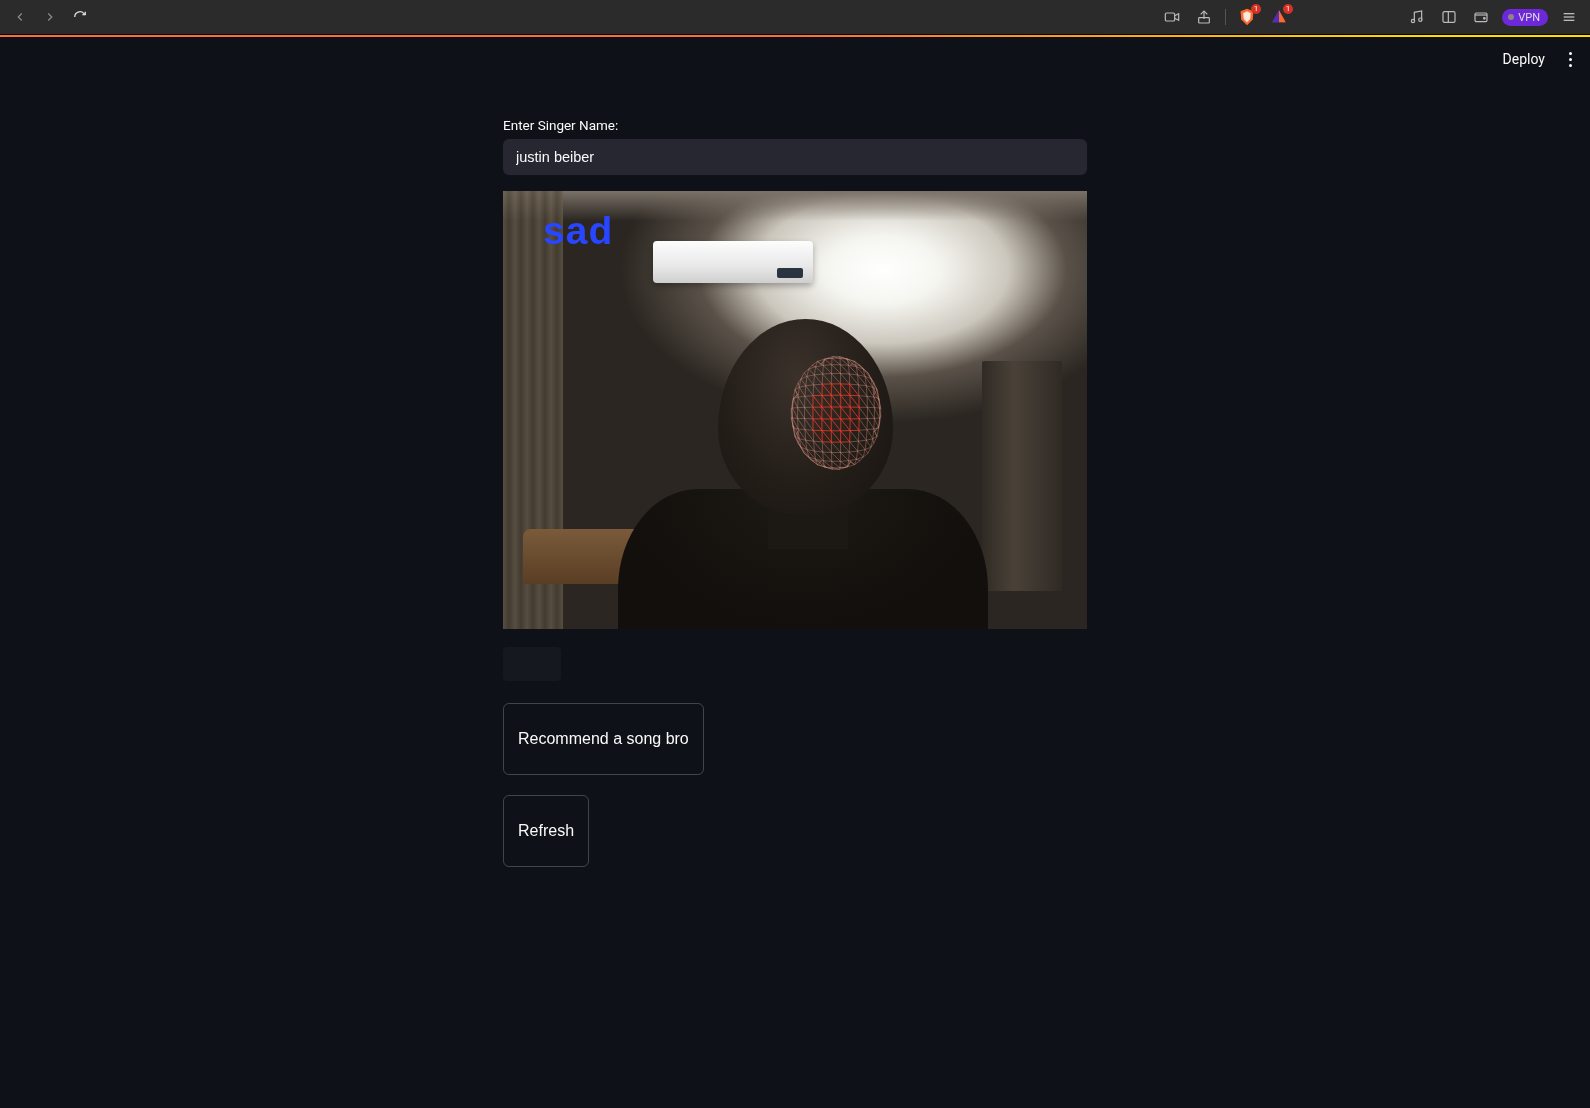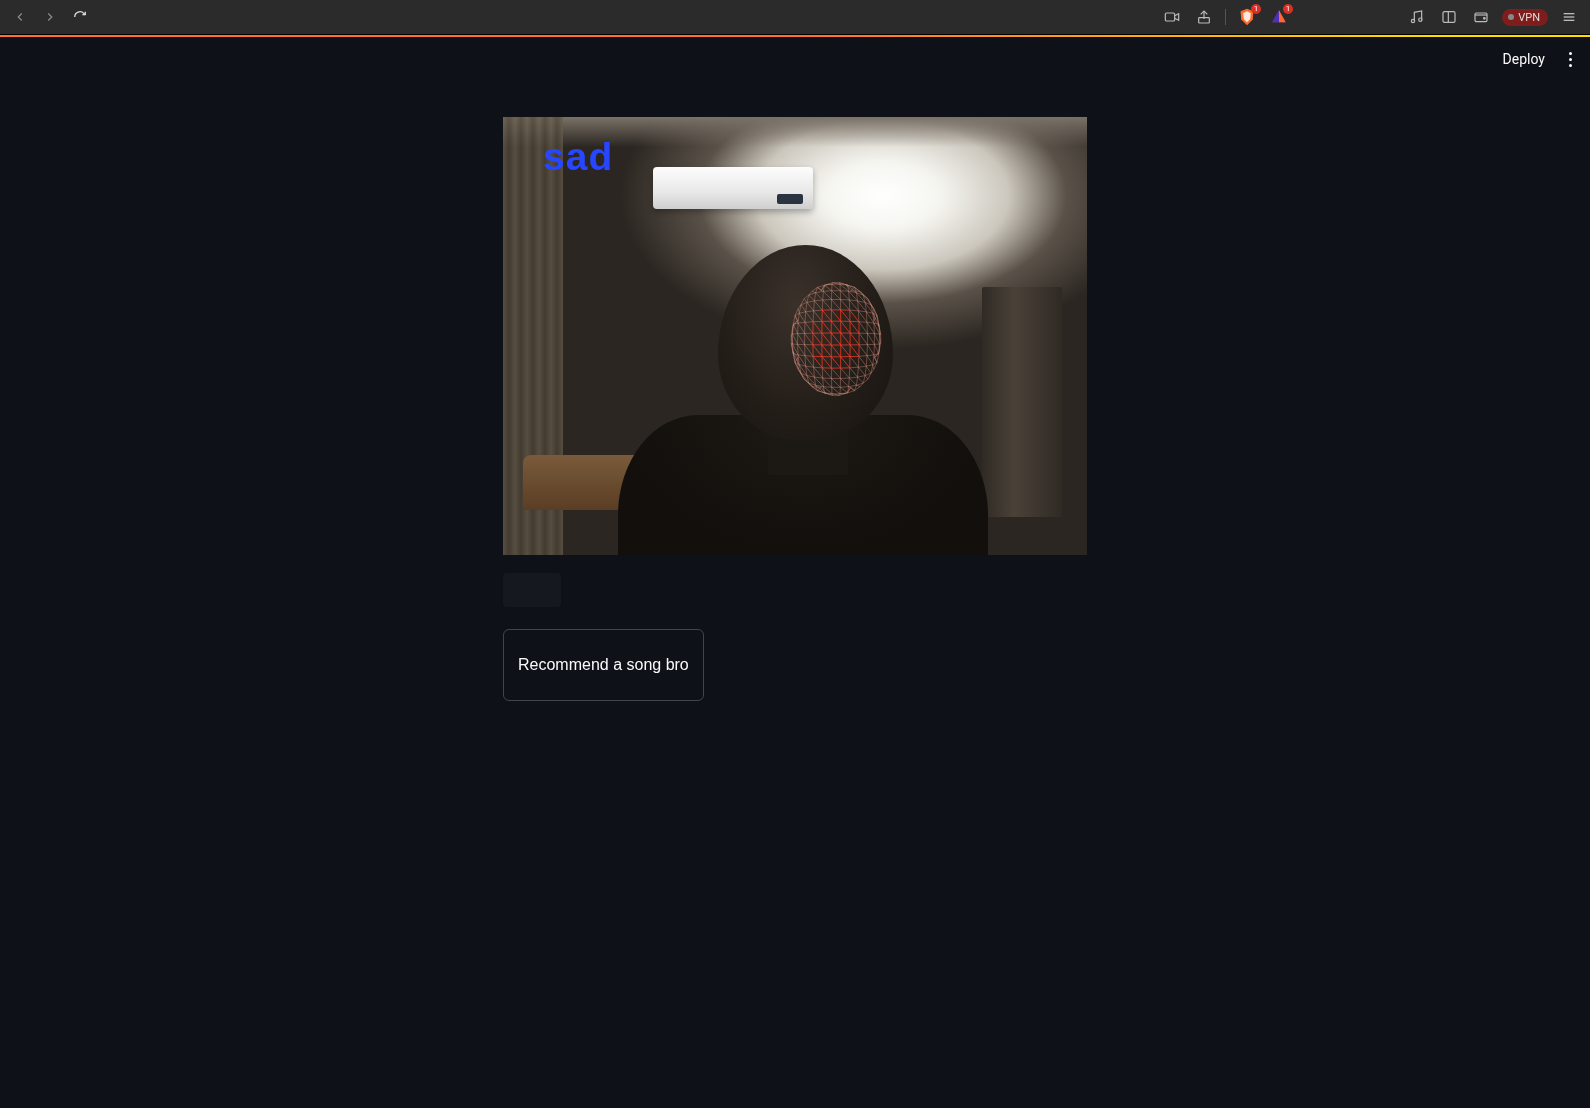--- a/index.html
+++ b/index.html
@@ -92,21 +92,21 @@
     background: #d93025;
     color: #fff;
     font-size: 8px;
     border-radius: 6px;
     padding: 0 3px;
     line-height: 10px;
     min-width: 10px;
     text-align: center;
   }
   .vpn-pill {
-    background: #7f1d1d;
+    background: #6d28d9;
     border-radius: 10px;
     padding: 2px 8px 2px 6px;
     display: flex;
     align-items: center;
     gap: 4px;
     font-size: 11px;
     color: #ddd;
   }
   .vpn-dot { width: 6px; height: 6px; border-radius: 50%; background: #888; }
 
@@ -380,20 +380,24 @@
     <div class="kebab">
       <span></span>
         <span></span>
         <span></span>
     </div>
   </div>
 
   <div class="content">
 
 
+    <div class="form-group">
+      <div class="field-label">Enter Singer Name:</div>
+      <input class="text-input" type="text" value="justin beiber" style="">
+    </div>
 
     <div class="video-frame">
       <div class="ceiling"></div>
       <div class="curtain"></div>
       <div class="wall-ac"></div>
       <div class="cabinet"></div>
       <div class="sofa"></div>
       <div class="silhouette">
         <div class="sbody"></div>
         <div class="sneck"></div>
@@ -404,15 +408,18 @@
           <path d="M60.2,33.6L65.0,27.7M60.2,33.6L56.4,30.4M60.2,33.6L63.3,28.2M65.0,27.7L71.6,25.7M65.0,27.7L63.3,28.2M65.0,27.7L71.0,27.2M71.6,25.7L78.4,25.7M71.6,25.7L71.0,27.2M71.6,25.7L79.0,27.2M78.4,25.7L85.0,27.7M78.4,25.7L79.0,27.2M78.4,25.7L86.7,28.2M85.0,27.7L89.8,33.6M85.0,27.7L86.7,28.2M85.0,27.7L93.6,30.4M89.8,33.6L93.6,30.4M89.8,33.6L99.1,34.4M50.9,34.4L56.4,30.4M50.9,34.4L47.8,38.0M50.9,34.4L54.6,35.7M56.4,30.4L63.3,28.2M56.4,30.4L54.6,35.7M56.4,30.4L62.4,34.3M63.3,28.2L71.0,27.2M63.3,28.2L62.4,34.3M63.3,28.2L70.7,33.7M71.0,27.2L79.0,27.2M71.0,27.2L70.7,33.7M71.0,27.2L79.3,33.7M79.0,27.2L86.7,28.2M79.0,27.2L79.3,33.7M79.0,27.2L87.6,34.3M86.7,28.2L93.6,30.4M86.7,28.2L87.6,34.3M86.7,28.2L95.4,35.7M93.6,30.4L99.1,34.4M93.6,30.4L95.4,35.7M93.6,30.4L102.2,38.0M99.1,34.4L102.2,38.0M99.1,34.4L106.9,41.8M43.1,41.8L47.8,38.0M43.1,41.8L40.0,47.8M43.1,41.8L45.9,45.4M47.8,38.0L54.6,35.7M47.8,38.0L45.9,45.4M47.8,38.0L53.4,43.9M54.6,35.7L62.4,34.3M54.6,35.7L53.4,43.9M54.6,35.7L61.7,43.0M62.4,34.3L70.7,33.7M62.4,34.3L61.7,43.0M62.4,34.3L70.5,42.5M70.7,33.7L79.3,33.7M70.7,33.7L70.5,42.5M70.7,33.7L79.5,42.5M79.3,33.7L87.6,34.3M79.3,33.7L79.5,42.5M79.3,33.7L88.3,43.0M87.6,34.3L95.4,35.7M87.6,34.3L88.3,43.0M87.6,34.3L96.6,43.9M95.4,35.7L102.2,38.0M95.4,35.7L96.6,43.9M95.4,35.7L104.1,45.4M102.2,38.0L106.9,41.8M102.2,38.0L104.1,45.4M102.2,38.0L110.0,47.8M106.9,41.8L110.0,47.8M106.9,41.8L112.8,51.7M37.2,51.7L40.0,47.8M37.2,51.7L34.0,58.5M37.2,51.7L38.2,56.3M40.0,47.8L45.9,45.4M40.0,47.8L38.2,56.3M40.0,47.8L44.7,54.8M45.9,45.4L53.4,43.9M45.9,45.4L44.7,54.8M45.9,45.4L52.6,53.8M53.4,43.9L61.7,43.0M53.4,43.9L52.6,53.8M53.4,43.9L61.3,53.2M61.7,43.0L70.5,42.5M61.7,43.0L61.3,53.2M61.7,43.0L70.4,52.9M70.5,42.5L79.5,42.5M70.5,42.5L70.4,52.9M70.5,42.5L79.6,52.9M79.5,42.5L88.3,43.0M79.5,42.5L79.6,52.9M79.5,42.5L88.7,53.2M88.3,43.0L96.6,43.9M88.3,43.0L88.7,53.2M88.3,43.0L97.4,53.8M96.6,43.9L104.1,45.4M96.6,43.9L97.4,53.8M96.6,43.9L105.3,54.8M104.1,45.4L110.0,47.8M104.1,45.4L105.3,54.8M104.1,45.4L111.8,56.3M110.0,47.8L112.8,51.7M110.0,47.8L111.8,56.3M110.0,47.8L116.0,58.5M112.8,51.7L116.0,58.5M112.8,51.7L113.4,63.4M36.6,63.4L34.0,58.5M36.6,63.4L31.9,69.5M36.6,63.4L32.3,67.3M34.0,58.5L38.2,56.3M34.0,58.5L32.3,67.3M34.0,58.5L37.1,66.1M38.2,56.3L44.7,54.8M38.2,56.3L37.1,66.1M38.2,56.3L44.0,65.3M44.7,54.8L52.6,53.8M44.7,54.8L44.0,65.3M44.7,54.8L52.1,64.7M52.6,53.8L61.3,53.2M52.6,53.8L52.1,64.7M52.6,53.8L61.0,64.4M88.7,53.2L97.4,53.8M97.4,53.8L105.3,54.8M97.4,53.8L97.9,64.7M97.4,53.8L106.0,65.3M105.3,54.8L111.8,56.3M105.3,54.8L106.0,65.3M105.3,54.8L112.9,66.1M111.8,56.3L116.0,58.5M111.8,56.3L112.9,66.1M111.8,56.3L117.7,67.3M116.0,58.5L113.4,63.4M116.0,58.5L117.7,67.3M116.0,58.5L118.1,69.5M31.9,69.5L32.3,67.3M31.9,69.5L30.3,77.7M31.9,69.5L31.5,77.0M32.3,67.3L37.1,66.1M32.3,67.3L31.5,77.0M32.3,67.3L36.6,76.6M37.1,66.1L44.0,65.3M37.1,66.1L36.6,76.6M37.1,66.1L43.6,76.4M44.0,65.3L52.1,64.7M44.0,65.3L43.6,76.4M44.0,65.3L51.9,76.2M97.9,64.7L106.0,65.3M97.9,64.7L106.4,76.4M106.0,65.3L112.9,66.1M106.0,65.3L106.4,76.4M106.0,65.3L113.4,76.6M112.9,66.1L117.7,67.3M112.9,66.1L113.4,76.6M112.9,66.1L118.5,77.0M117.7,67.3L118.1,69.5M117.7,67.3L118.5,77.0M117.7,67.3L119.7,77.7M30.3,77.7L31.5,77.0M30.3,77.7L30.3,86.3M30.3,77.7L31.5,87.0M31.5,77.0L36.6,76.6M31.5,77.0L31.5,87.0M31.5,77.0L36.6,87.4M36.6,76.6L43.6,76.4M36.6,76.6L36.6,87.4M36.6,76.6L43.6,87.6M43.6,76.4L51.9,76.2M43.6,76.4L43.6,87.6M43.6,76.4L51.9,87.8M98.1,76.2L106.4,76.4M98.1,76.2L106.4,87.6M106.4,76.4L113.4,76.6M106.4,76.4L106.4,87.6M106.4,76.4L113.4,87.4M113.4,76.6L118.5,77.0M113.4,76.6L113.4,87.4M113.4,76.6L118.5,87.0M118.5,77.0L119.7,77.7M118.5,77.0L118.5,87.0M118.5,77.0L119.7,86.3M30.3,86.3L31.5,87.0M30.3,86.3L31.9,94.5M30.3,86.3L32.3,96.7M31.5,87.0L36.6,87.4M31.5,87.0L32.3,96.7M31.5,87.0L37.1,97.9M36.6,87.4L43.6,87.6M36.6,87.4L37.1,97.9M36.6,87.4L44.0,98.7M43.6,87.6L51.9,87.8M43.6,87.6L44.0,98.7M43.6,87.6L52.1,99.3M98.1,87.8L106.4,87.6M98.1,87.8L106.0,98.7M106.4,87.6L113.4,87.4M106.4,87.6L106.0,98.7M106.4,87.6L112.9,97.9M113.4,87.4L118.5,87.0M113.4,87.4L112.9,97.9M113.4,87.4L117.7,96.7M118.5,87.0L119.7,86.3M118.5,87.0L117.7,96.7M118.5,87.0L118.1,94.5M31.9,94.5L32.3,96.7M31.9,94.5L36.6,100.6M31.9,94.5L34.0,105.5M32.3,96.7L37.1,97.9M32.3,96.7L34.0,105.5M32.3,96.7L38.2,107.7M37.1,97.9L44.0,98.7M37.1,97.9L38.2,107.7M37.1,97.9L44.7,109.2M44.0,98.7L52.1,99.3M44.0,98.7L44.7,109.2M44.0,98.7L52.6,110.2M52.1,99.3L52.6,110.2M89.0,99.6L97.4,110.2M97.9,99.3L106.0,98.7M97.9,99.3L97.4,110.2M97.9,99.3L105.3,109.2M106.0,98.7L112.9,97.9M106.0,98.7L105.3,109.2M106.0,98.7L111.8,107.7M112.9,97.9L117.7,96.7M112.9,97.9L111.8,107.7M112.9,97.9L116.0,105.5M117.7,96.7L118.1,94.5M117.7,96.7L116.0,105.5M117.7,96.7L113.4,100.6M36.6,100.6L34.0,105.5M36.6,100.6L37.2,112.3M34.0,105.5L38.2,107.7M34.0,105.5L37.2,112.3M34.0,105.5L40.0,116.2M38.2,107.7L44.7,109.2M38.2,107.7L40.0,116.2M38.2,107.7L45.9,118.6M44.7,109.2L52.6,110.2M44.7,109.2L45.9,118.6M44.7,109.2L53.4,120.1M52.6,110.2L61.3,110.8M52.6,110.2L53.4,120.1M52.6,110.2L61.7,121.0M61.3,110.8L61.7,121.0M61.3,110.8L70.5,121.5M70.4,111.1L70.5,121.5M70.4,111.1L79.5,121.5M79.6,111.1L79.5,121.5M79.6,111.1L88.3,121.0M88.7,110.8L97.4,110.2M88.7,110.8L88.3,121.0M88.7,110.8L96.6,120.1M97.4,110.2L105.3,109.2M97.4,110.2L96.6,120.1M97.4,110.2L104.1,118.6M105.3,109.2L111.8,107.7M105.3,109.2L104.1,118.6M105.3,109.2L110.0,116.2M111.8,107.7L116.0,105.5M111.8,107.7L110.0,116.2M111.8,107.7L112.8,112.3M116.0,105.5L113.4,100.6M116.0,105.5L112.8,112.3M37.2,112.3L40.0,116.2M37.2,112.3L43.1,122.2M40.0,116.2L45.9,118.6M40.0,116.2L43.1,122.2M40.0,116.2L47.8,126.0M45.9,118.6L53.4,120.1M45.9,118.6L47.8,126.0M45.9,118.6L54.6,128.3M53.4,120.1L61.7,121.0M53.4,120.1L54.6,128.3M53.4,120.1L62.4,129.7M61.7,121.0L70.5,121.5M61.7,121.0L62.4,129.7M61.7,121.0L70.7,130.3M70.5,121.5L79.5,121.5M70.5,121.5L70.7,130.3M70.5,121.5L79.3,130.3M79.5,121.5L88.3,121.0M79.5,121.5L79.3,130.3M79.5,121.5L87.6,129.7M88.3,121.0L96.6,120.1M88.3,121.0L87.6,129.7M88.3,121.0L95.4,128.3M96.6,120.1L104.1,118.6M96.6,120.1L95.4,128.3M96.6,120.1L102.2,126.0M104.1,118.6L110.0,116.2M104.1,118.6L102.2,126.0M104.1,118.6L106.9,122.2M110.0,116.2L112.8,112.3M110.0,116.2L106.9,122.2M43.1,122.2L47.8,126.0M43.1,122.2L50.9,129.6M47.8,126.0L54.6,128.3M47.8,126.0L50.9,129.6M47.8,126.0L56.4,133.6M54.6,128.3L62.4,129.7M54.6,128.3L56.4,133.6M54.6,128.3L63.3,135.8M62.4,129.7L70.7,130.3M62.4,129.7L63.3,135.8M62.4,129.7L71.0,136.8M70.7,130.3L79.3,130.3M70.7,130.3L71.0,136.8M70.7,130.3L79.0,136.8M79.3,130.3L87.6,129.7M79.3,130.3L79.0,136.8M79.3,130.3L86.7,135.8M87.6,129.7L95.4,128.3M87.6,129.7L86.7,135.8M87.6,129.7L93.6,133.6M95.4,128.3L102.2,126.0M95.4,128.3L93.6,133.6M95.4,128.3L99.1,129.6M102.2,126.0L106.9,122.2M102.2,126.0L99.1,129.6M50.9,129.6L56.4,133.6M50.9,129.6L60.2,130.4M56.4,133.6L63.3,135.8M56.4,133.6L60.2,130.4M56.4,133.6L65.0,136.3M63.3,135.8L71.0,136.8M63.3,135.8L65.0,136.3M63.3,135.8L71.6,138.3M71.0,136.8L79.0,136.8M71.0,136.8L71.6,138.3M71.0,136.8L78.4,138.3M79.0,136.8L86.7,135.8M79.0,136.8L78.4,138.3M79.0,136.8L85.0,136.3M86.7,135.8L93.6,133.6M86.7,135.8L85.0,136.3M86.7,135.8L89.8,130.4M93.6,133.6L99.1,129.6M93.6,133.6L89.8,130.4M60.2,130.4L65.0,136.3M65.0,136.3L71.6,138.3M71.6,138.3L78.4,138.3M78.4,138.3L85.0,136.3M85.0,136.3L89.8,130.4M113.4,63.4L118.1,69.5M118.1,69.5L119.7,77.7M119.7,77.7L119.7,86.3M119.7,86.3L118.1,94.5M118.1,94.5L113.4,100.6" stroke="rgba(255,170,150,0.55)" stroke-width="0.6" fill="none"></path>
           <path d="M61.3,53.2L70.4,52.9M61.3,53.2L61.0,64.4M61.3,53.2L70.3,64.2M70.4,52.9L79.6,52.9M70.4,52.9L70.3,64.2M70.4,52.9L79.7,64.2M79.6,52.9L88.7,53.2M79.6,52.9L79.7,64.2M79.6,52.9L89.0,64.4M88.7,53.2L89.0,64.4M88.7,53.2L97.9,64.7M52.1,64.7L61.0,64.4M52.1,64.7L51.9,76.2M52.1,64.7L60.9,76.1M61.0,64.4L70.3,64.2M61.0,64.4L60.9,76.1M61.0,64.4L70.2,76.0M70.3,64.2L79.7,64.2M70.3,64.2L70.2,76.0M70.3,64.2L79.8,76.0M79.7,64.2L89.0,64.4M79.7,64.2L79.8,76.0M79.7,64.2L89.1,76.1M89.0,64.4L97.9,64.7M89.0,64.4L89.1,76.1M89.0,64.4L98.1,76.2M97.9,64.7L98.1,76.2M51.9,76.2L60.9,76.1M51.9,76.2L51.9,87.8M51.9,76.2L60.9,87.9M60.9,76.1L70.2,76.0M60.9,76.1L60.9,87.9M60.9,76.1L70.2,88.0M70.2,76.0L79.8,76.0M70.2,76.0L70.2,88.0M70.2,76.0L79.8,88.0M79.8,76.0L89.1,76.1M79.8,76.0L79.8,88.0M79.8,76.0L89.1,87.9M89.1,76.1L98.1,76.2M89.1,76.1L89.1,87.9M89.1,76.1L98.1,87.8M98.1,76.2L98.1,87.8M51.9,87.8L60.9,87.9M51.9,87.8L52.1,99.3M51.9,87.8L61.0,99.6M60.9,87.9L70.2,88.0M60.9,87.9L61.0,99.6M60.9,87.9L70.3,99.8M70.2,88.0L79.8,88.0M70.2,88.0L70.3,99.8M70.2,88.0L79.7,99.8M79.8,88.0L89.1,87.9M79.8,88.0L79.7,99.8M79.8,88.0L89.0,99.6M89.1,87.9L98.1,87.8M89.1,87.9L89.0,99.6M89.1,87.9L97.9,99.3M98.1,87.8L97.9,99.3M52.1,99.3L61.0,99.6M52.1,99.3L61.3,110.8M61.0,99.6L70.3,99.8M61.0,99.6L61.3,110.8M61.0,99.6L70.4,111.1M70.3,99.8L79.7,99.8M70.3,99.8L70.4,111.1M70.3,99.8L79.6,111.1M79.7,99.8L89.0,99.6M79.7,99.8L79.6,111.1M79.7,99.8L88.7,110.8M89.0,99.6L97.9,99.3M89.0,99.6L88.7,110.8M61.3,110.8L70.4,111.1M70.4,111.1L79.6,111.1M79.6,111.1L88.7,110.8" stroke="rgba(255,60,40,0.9)" stroke-width="0.8" fill="none"></path>
         </svg>
     </div>
 
     <div class="placeholder-box"></div>
 
     <div>
       <button class="st-button">Recommend a song bro</button>
     </div>
+    <div>
+      <button class="st-button">Refresh</button>
+    </div>
 
   </div>
 </div>
 
 </body></html>

